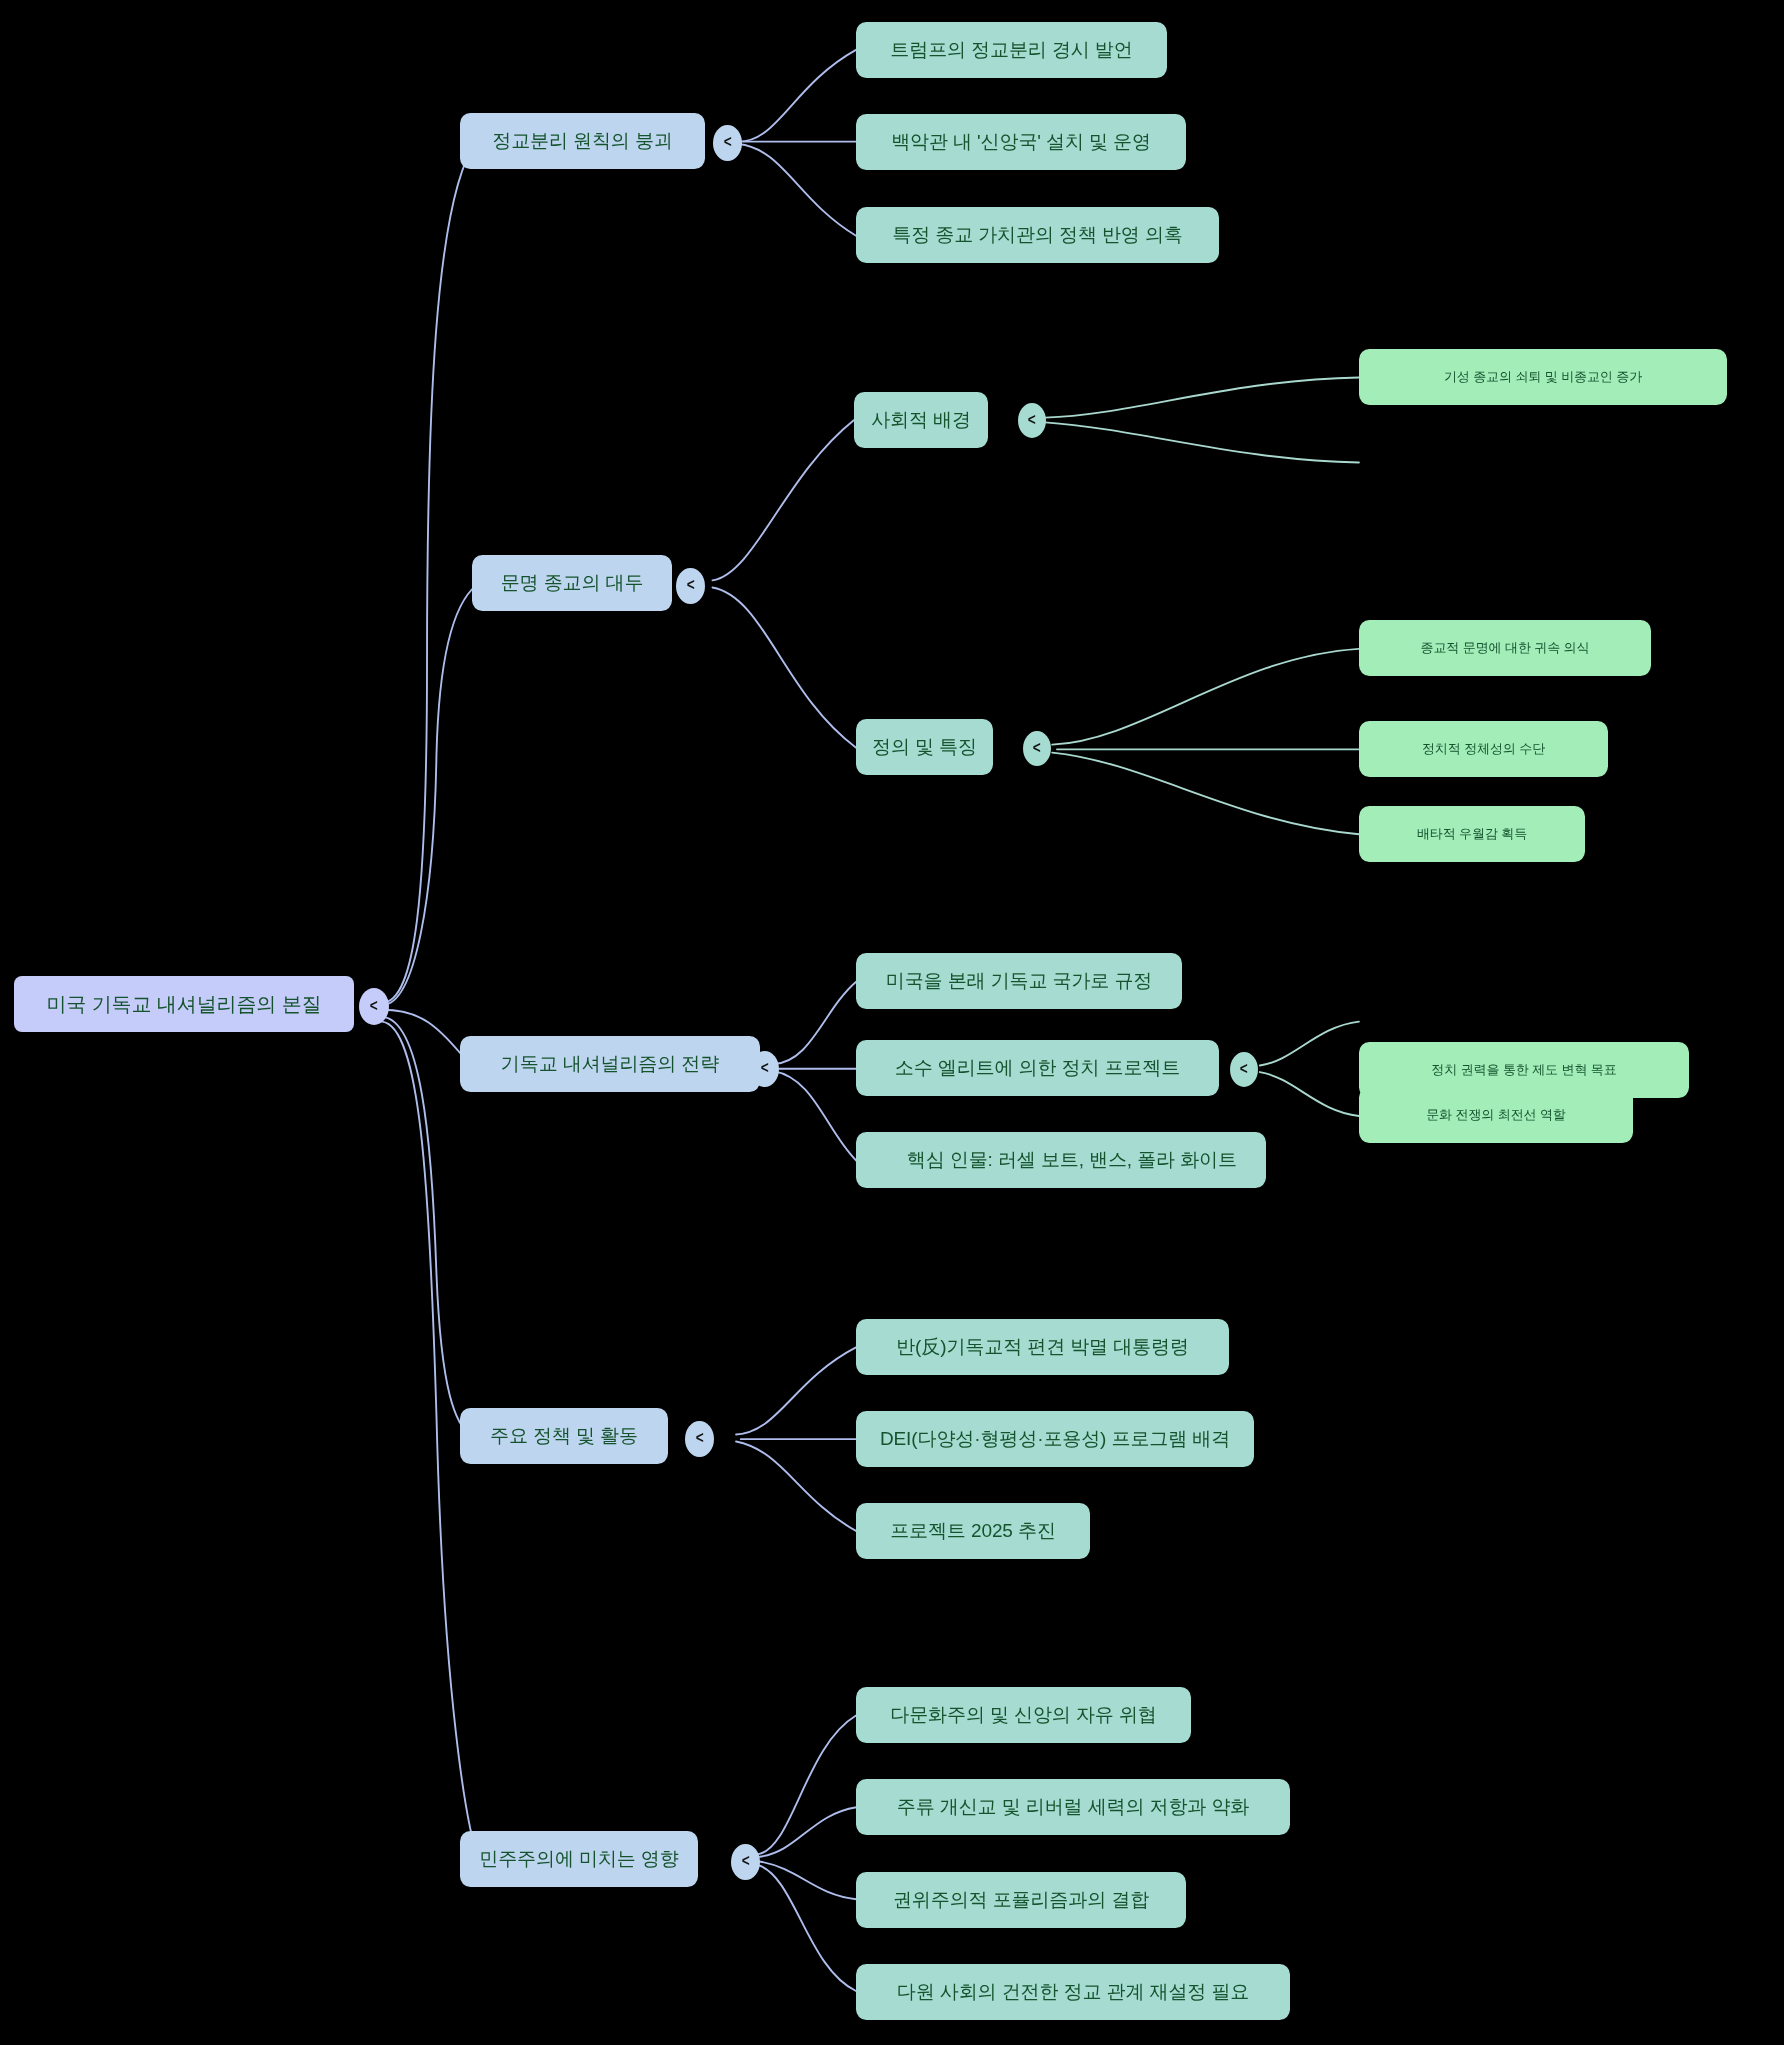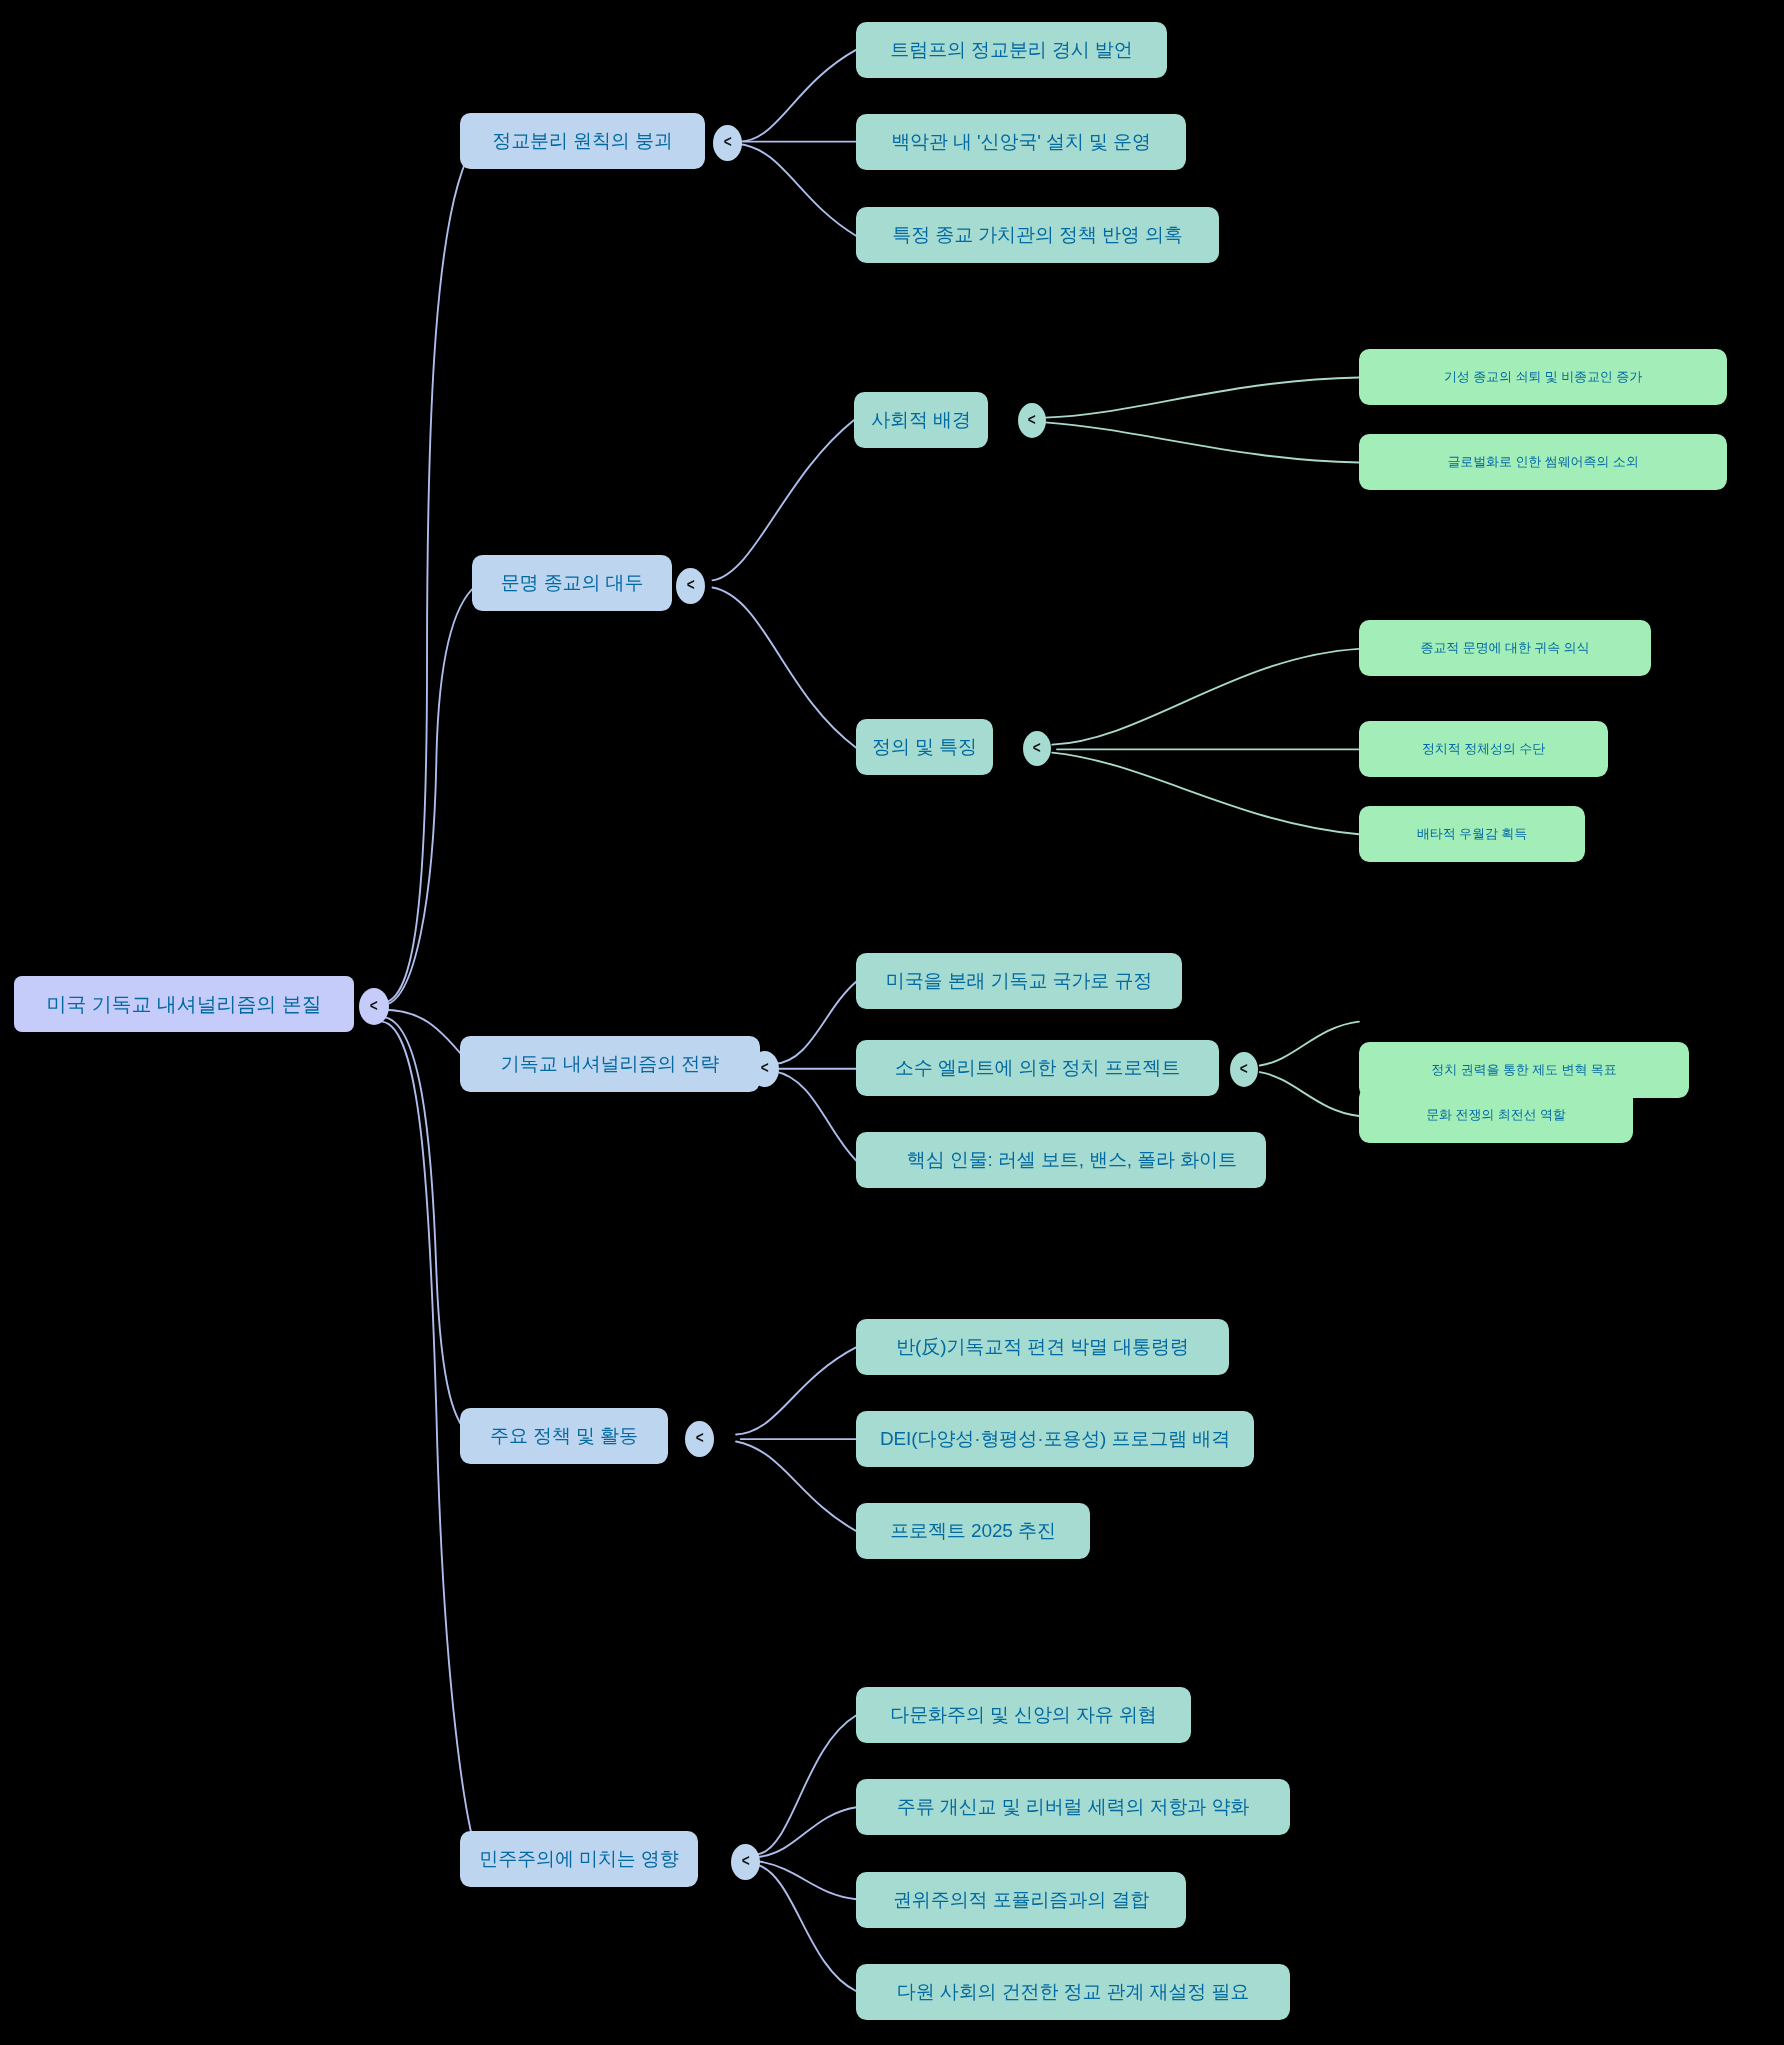--- a/index.html
+++ b/index.html
@@ -24,21 +24,21 @@
     height: 2046px;
     pointer-events: none;
   }
   .node {
     position: absolute;
     box-sizing: border-box;
     display: flex;
     align-items: center;
     justify-content: center;
     text-align: center;
-    color: #0369a1;
+    color: #14532d;
     border-radius: 10.4px;
     white-space: nowrap;
     line-height: 1.1;
     padding: 0 12.3px;
     letter-spacing: -0.1px;
   }
   .node.root {
     background: #C5CCFA;
     font-size: 20px;
     border-radius: 8px;
@@ -156,23 +156,20 @@
 
   <div class="node lvl2" style="left:854px; top:392px; width:134px; height:56px;">
     <span>사회적 배경</span>
   </div>
   <div class="marker m-green" style="left:1018px; top:403px; width:28px; height:35px;">
     <span>&lt;</span>
   </div>
   <div class="node lvl3" style="left:1359px; top:349px; width:368px; height:56px;">
     <span>기성 종교의 쇠퇴 및 비종교인 증가</span>
   </div>
-  <div class="node lvl3" style="left:1359px; top:434px; width:368px; height:56px;">
-    <span>글로벌화로 인한 썸웨어족의 소외</span>
-  </div>
 
   <div class="node lvl2" style="left:856px; top:719px; width:137px; height:56px;">
     <span>정의 및 특징</span>
   </div>
   <div class="marker m-green" style="left:1023px; top:731px; width:28px; height:35px;">
     <span>&lt;</span>
   </div>
   <div class="node lvl3" style="left:1359px; top:620px; width:292px; height:56px;">
     <span>종교적 문명에 대한 귀속 의식</span>
   </div>

